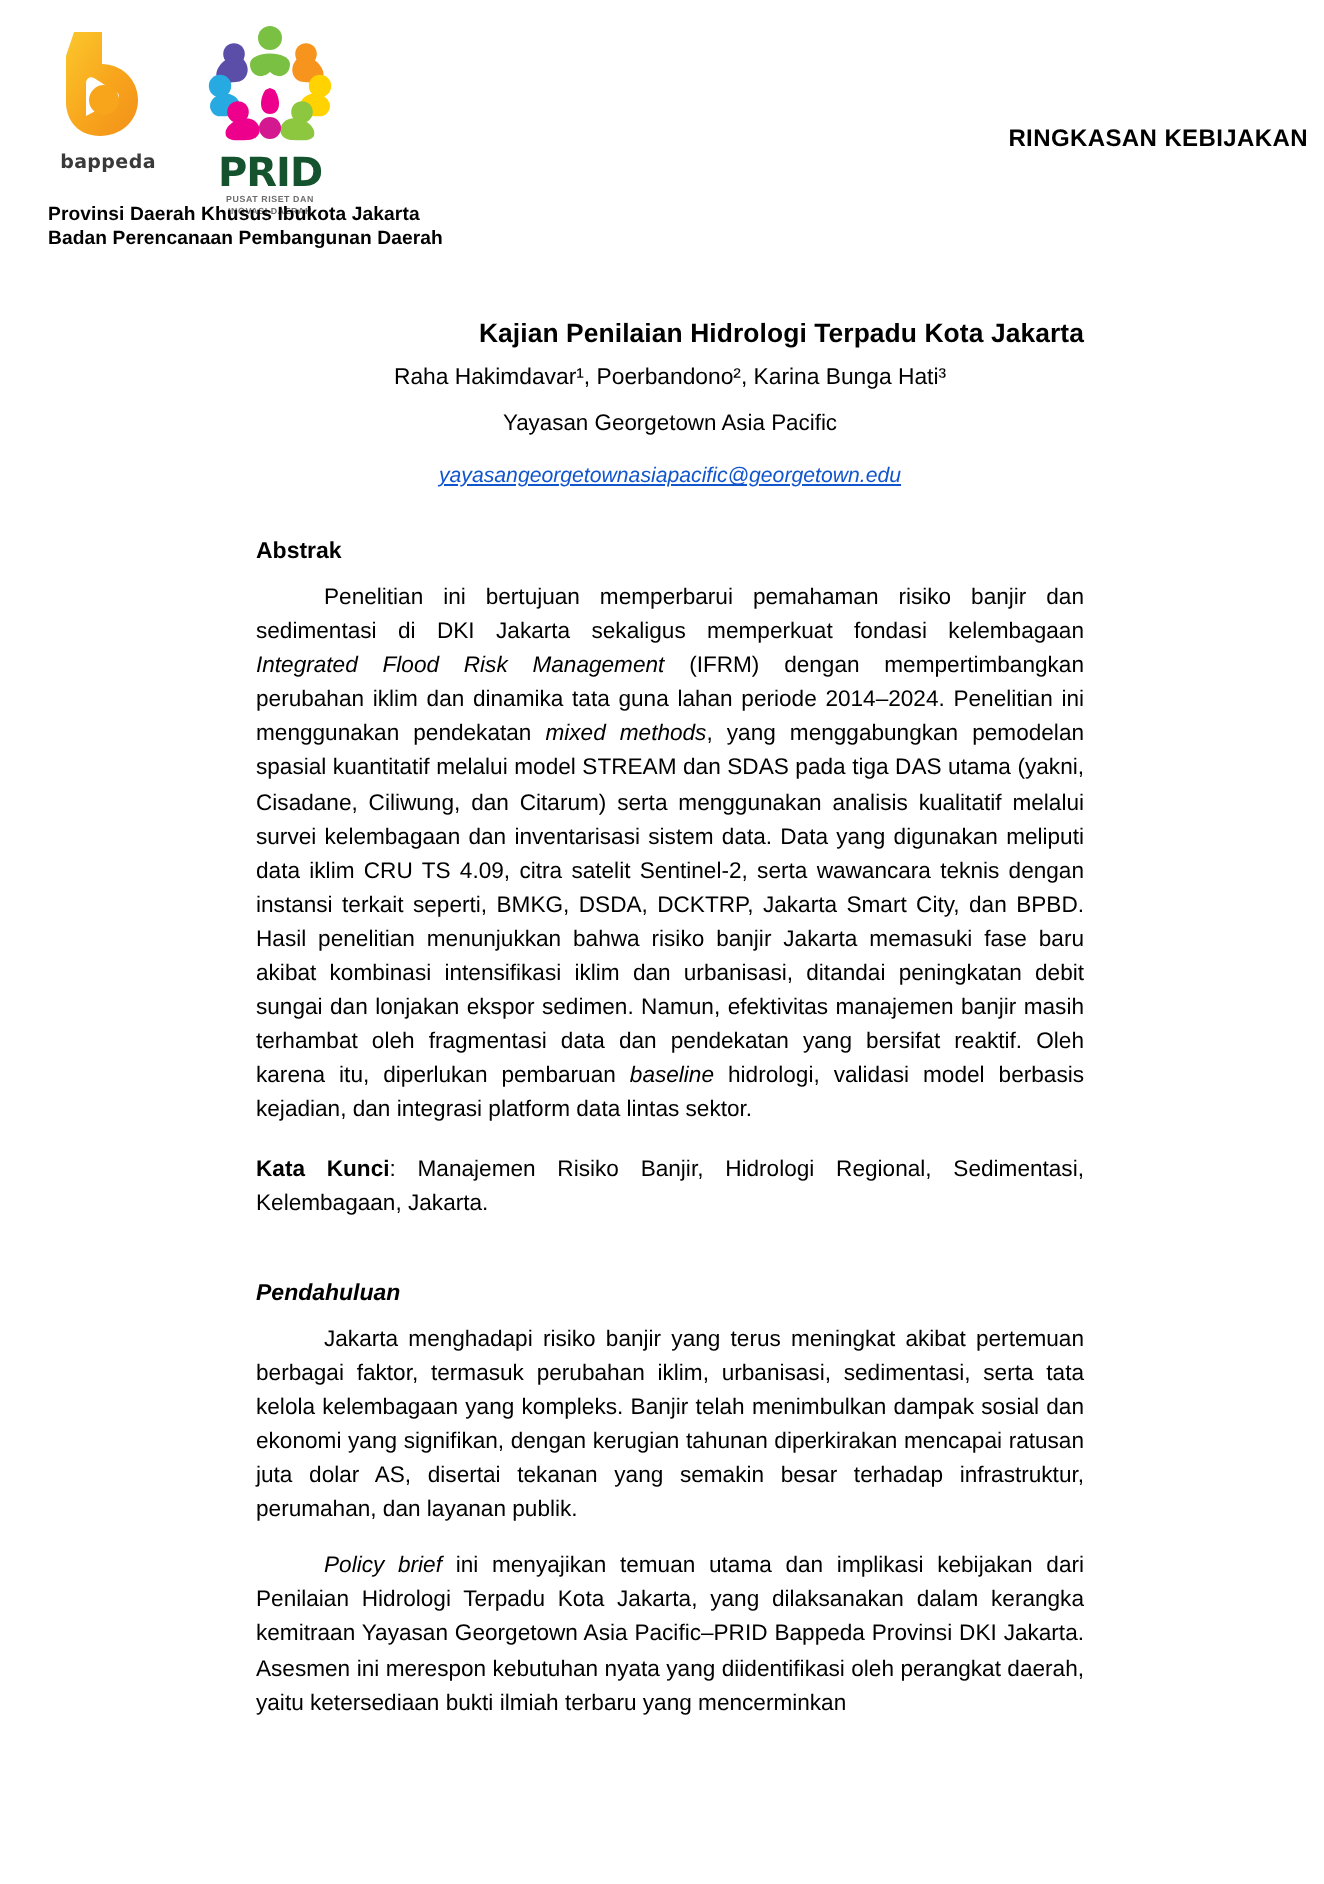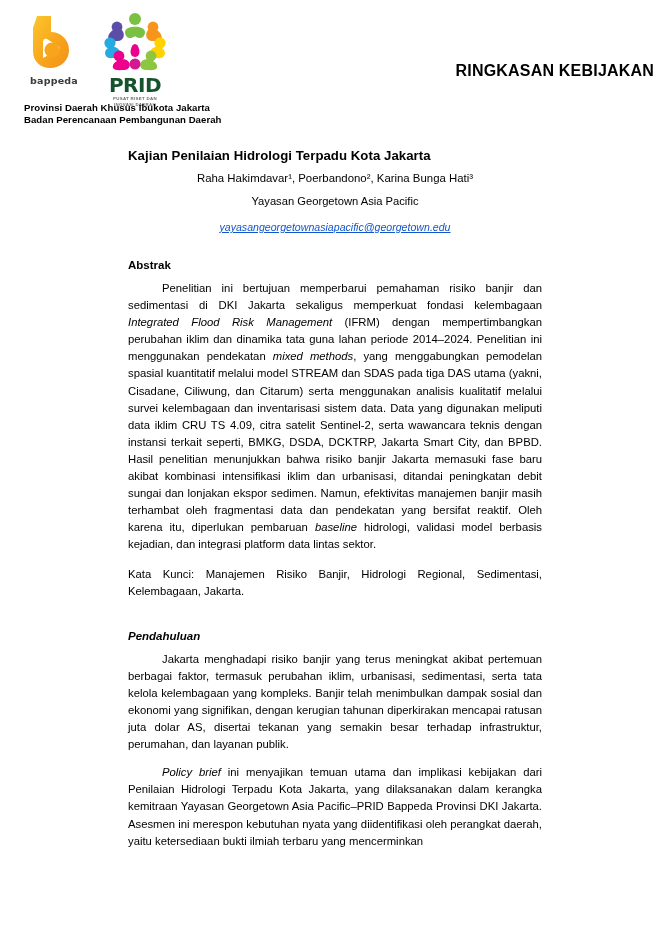--- a/index.html
+++ b/index.html
@@ -87,40 +87,40 @@
     font-weight: bold;
     line-height: 12.2px;
     color: #000;
     letter-spacing: 0.05px;
   }
 
   .ringkasan {
     position: absolute;
     right: 8px;
     top: 62px;
-    font-size: 16px;
+    font-size: 12px;
     font-weight: bold;
     letter-spacing: 0.2px;
     color: #000;
     text-align: center;
   }
 
   
   .content {
     position: absolute;
     left: 128px;
     top: 148px;
     width: 414px;
   }
 
   .doc-title {
     font-size: 13.2px;
     font-weight: bold;
-    text-align: left;
-    margin: 0 0 9px 0;
+    text-align: right;
+    margin: 11px 0 9px 0;
     letter-spacing: 0.05px;
   }
   .authors {
     font-size: 11.4px;
     text-align: center;
     margin: 0 0 11px 0;
   }
   .affiliation {
     font-size: 11.2px;
     text-align: center;
@@ -156,21 +156,21 @@
   }
   p.body-text + p.body-text {
     margin-top: 11px;
   }
   p.indented {
     text-indent: 34px;
   }
   .kata-kunci {
     margin-top: 12px !important;
   }
-  .kk-label { font-weight: normal; }
+  .kk-label { font-weight: bold; }
   em { font-style: italic; }
 </style>
 </head>
 <body>
 
 <div class="page">
 
   <div class="header">
 
     <div class="logos">

